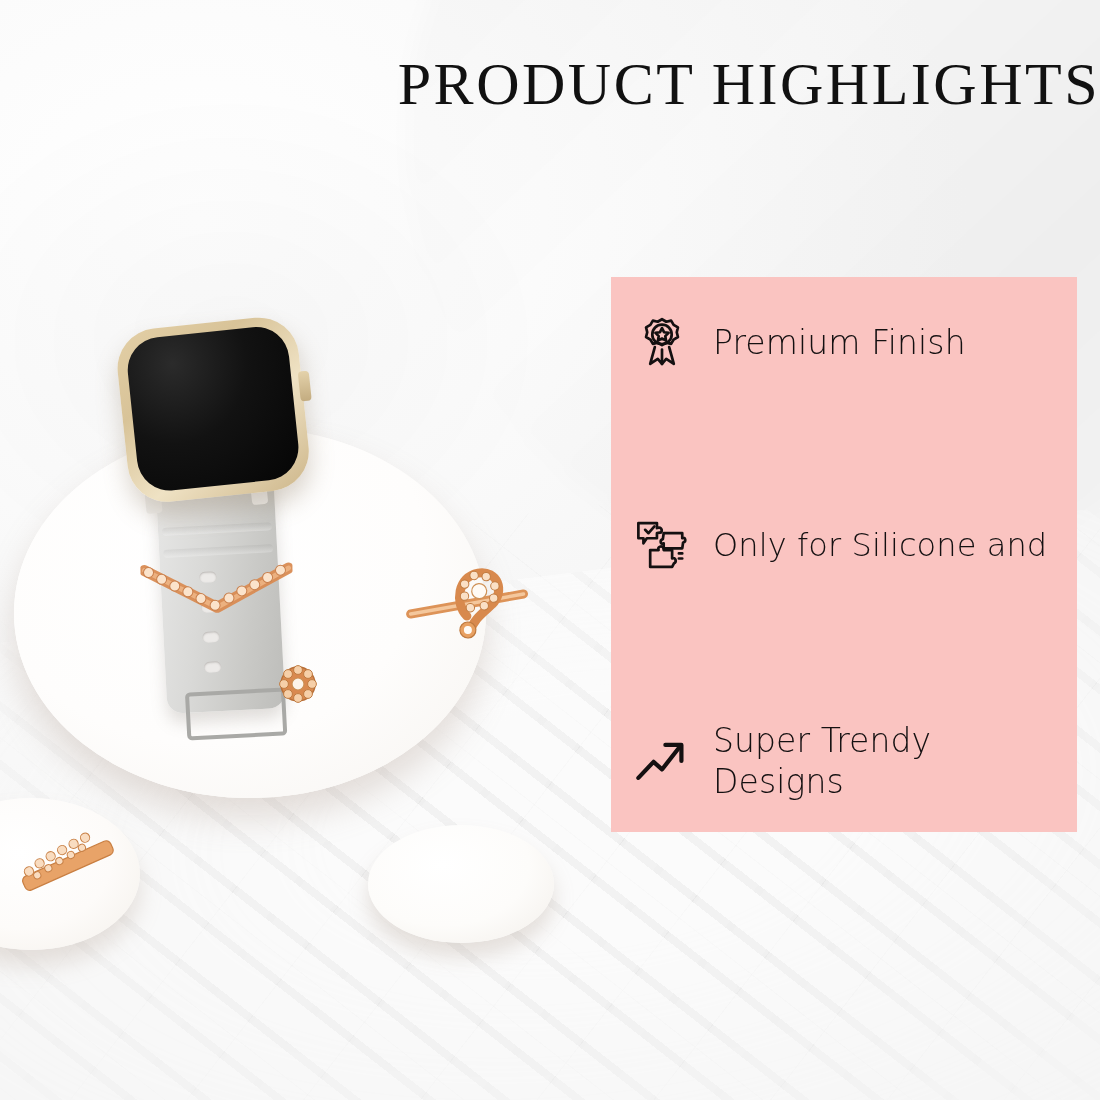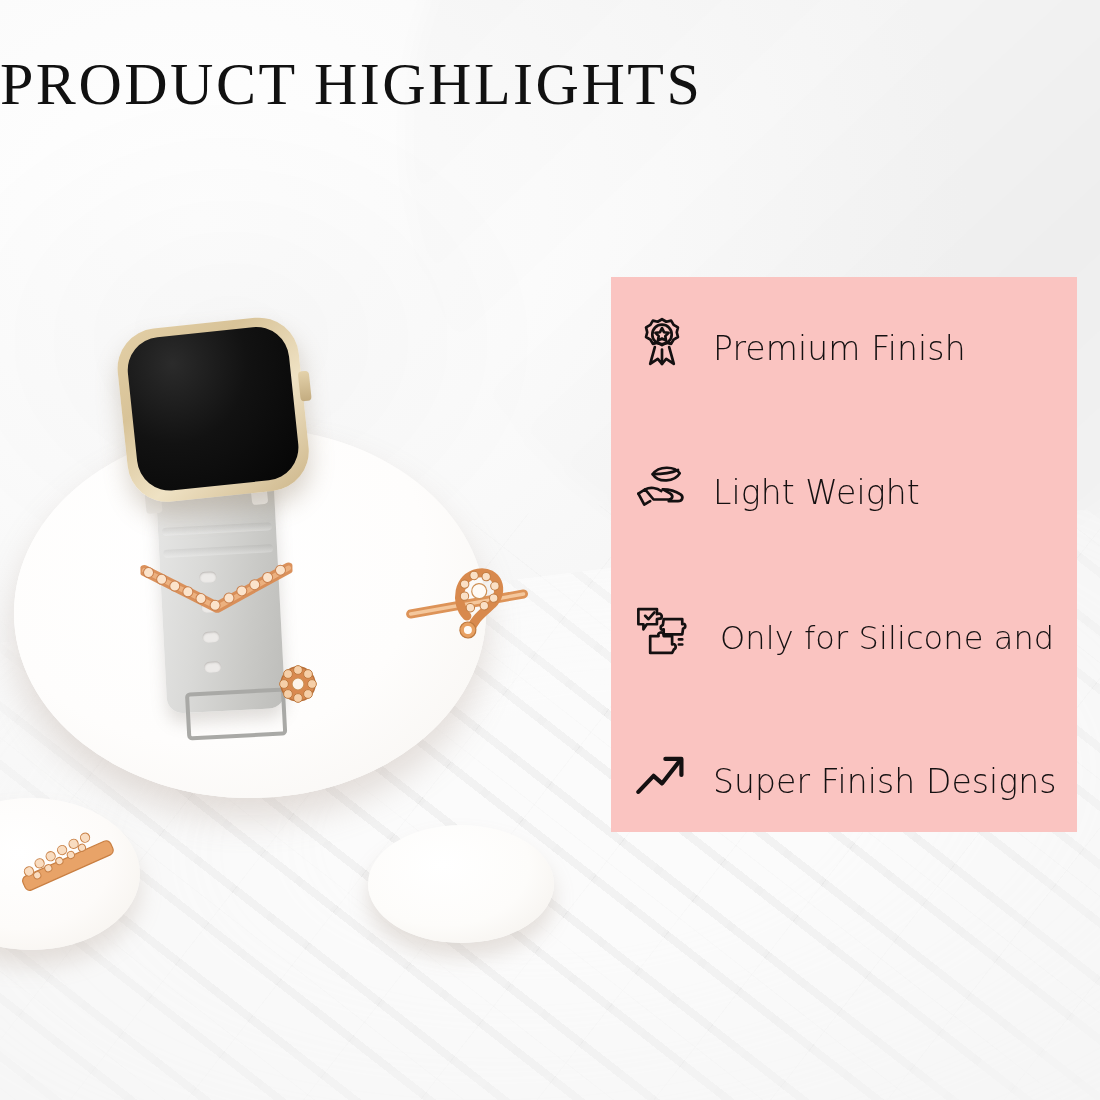--- a/index.html
+++ b/index.html
@@ -73,21 +73,21 @@
     background: radial-gradient(ellipse at 50% 50%, rgba(0,0,0,0.030) 0%, rgba(0,0,0,0) 70%);
     filter: blur(20px);
   }
 
   
   .title {
     position: absolute;
     left: 0;
     top: 48px;
     width: 1100px;
-    text-align: left;
+    text-align: right;
     font-family: "Liberation Serif", "DejaVu Serif", serif;
     font-size: 60px;
     line-height: 72px;
     letter-spacing: 2.5px;
     color: #111111;
     font-weight: 400;
     white-space: nowrap;
   }
 
   
@@ -313,21 +313,21 @@
     height: 555px;
     background: #fac4c1;
     display: flex;
     flex-direction: column;
     justify-content: space-between;
     padding: 38px 0 30px 0;
     box-sizing: border-box;
   }
   .hl-row {
     display: flex;
-    align-items: flex-end;
+    align-items: center;
     gap: 24px;
     padding-left: 24px;
     padding-right: 6px;
   }
   .hl-icon {
     width: 54px;
     height: 54px;
     flex: 0 0 54px;
     display: flex;
     align-items: center;
@@ -335,21 +335,21 @@
   }
   .hl-icon svg { width: 100%; height: 100%; display: block; }
   .hl-label {
     font-family: "DejaVu Sans", "Liberation Sans", sans-serif;
     font-size: 33px;
     line-height: 41px;
     font-weight: 300;
     color: #141011;
     letter-spacing: 0.1px;
   }
-  .hl-label.two-line { font-size: 32px; line-height: 40px; margin-left: 7px; }
+  .hl-label.two-line { font-size: 32px; line-height: 40px; }
 </style>
 </head>
 <body>
 
 <div id="canvas">
 
   <div class="bg-base"></div>
   <div class="bg-drape"></div>
   <div class="bg-soft-shadow"></div>
   <div class="bg-quilt"></div>
@@ -474,33 +474,20 @@
           <path d="M32 5 l5.1 3.0 5.7 -1.4 3.0 5.1 5.1 3.0 -1.4 5.7 1.4 5.7 -5.1 3.0 -3.0 5.1 -5.7 -1.4 -5.1 3.0 -5.1 -3.0 -5.7 1.4 -3.0 -5.1 -5.1 -3.0 1.4 -5.7 -1.4 -5.7 5.1 -3.0 3.0 -5.1 5.7 1.4 z"></path>
           <circle cx="32" cy="23" r="11.5"></circle>
           <path d="M32 15.5 l2.4 4.9 5.4 .8 -3.9 3.8 .9 5.4 -4.8 -2.5 -4.8 2.5 .9 -5.4 -3.9 -3.8 5.4 -.8 z"></path>
           <path d="M23.5 38 L18 58 L27 52 L32 58 L32 41"></path>
           <path d="M40.5 38 L46 58 L37 52 L32 58"></path>
         </svg>
       </span>
       <span class="hl-label">Premium Finish</span>
     </div>
 
-    <div class="hl-row">
-      <span class="hl-icon">
-        <svg viewBox="0 0 64 64" fill="none" stroke="#141011" stroke-width="3.2" stroke-linecap="round" stroke-linejoin="round">
-          <path d="M21 18 C28 8, 47 8, 53 17 C47 27, 28 29, 21 18 Z"></path>
-          <path d="M21 18 C31 18, 42 17, 51 13"></path>
-          <path d="M4 41 L12 36 L22 48 L40 48 C44 48 46 44 42 41 L33 36"></path>
-          <path d="M12 36 C18 33, 26 34, 31 38"></path>
-          <path d="M33 36 C40 36, 48 38, 54 42 C58 45, 56 50, 51 50 L40 50"></path>
-          <path d="M4 41 L11 54 L18 50"></path>
-        </svg>
-      </span>
-      <span class="hl-label">Light Weight</span>
-    </div>
 
 
     <div class="hl-row">
       <span class="hl-icon">
         <svg viewBox="0 0 64 64" fill="none" stroke="#141011" stroke-width="3.2" stroke-linecap="round" stroke-linejoin="round">
           <path d="M4 6 L26 6 L26 12 C30 10, 33 13, 31 17 L26 18 L26 24 L14 24 L10 30 L10 24 L4 24 Z"></path>
           <path d="M12 14 L16 18 L23 10"></path>
           <path d="M34 18 L56 18 L56 24 C60 22, 61 28, 57 29 L56 36 L34 36 L34 30 C30 32, 29 26, 33 25 Z"></path>
           <path d="M18 38 L28 38 C26 34, 32 32, 34 36 L34 38 L44 38 L44 48 C48 46, 50 52, 46 54 L44 58 L18 58 Z"></path>
           <path d="M52 42 L56 42 M52 48 L56 48"></path>
@@ -511,18 +498,18 @@
       </span>
     </div>
 
     <div class="hl-row">
       <span class="hl-icon">
         <svg viewBox="0 0 64 64" fill="none" stroke="#141011" stroke-width="5" stroke-linecap="round" stroke-linejoin="round">
           <path d="M4 52 L22 33 L32 42 L54 14"></path>
           <path d="M36 13 L55 13 L55 32"></path>
         </svg>
       </span>
-      <span class="hl-label">Super Finish Designs</span>
+      <span class="hl-label">Super Trendy Designs</span>
     </div>
 
   </div>
 
 </div>
 
 </body></html>

